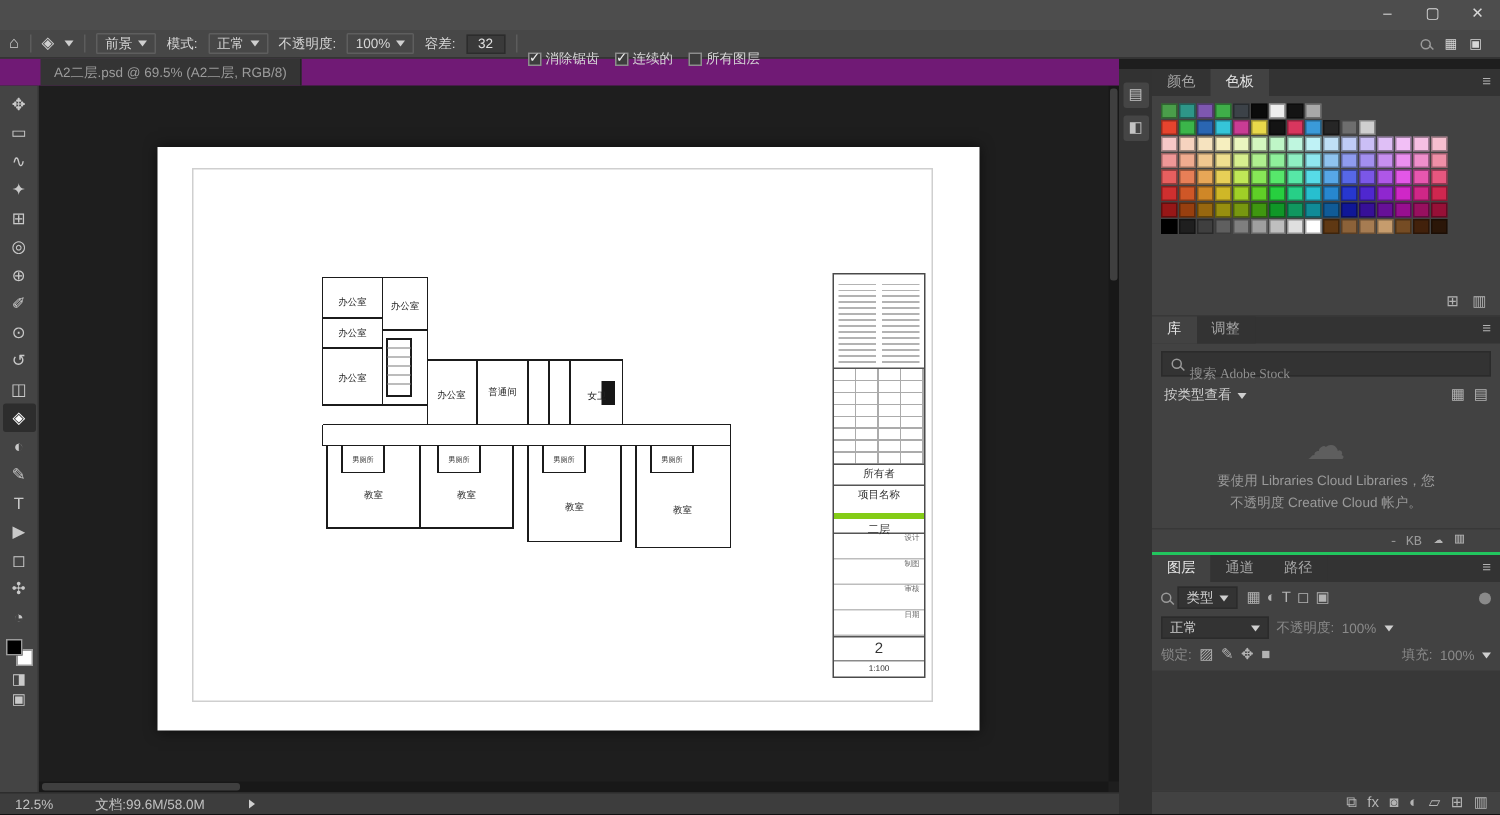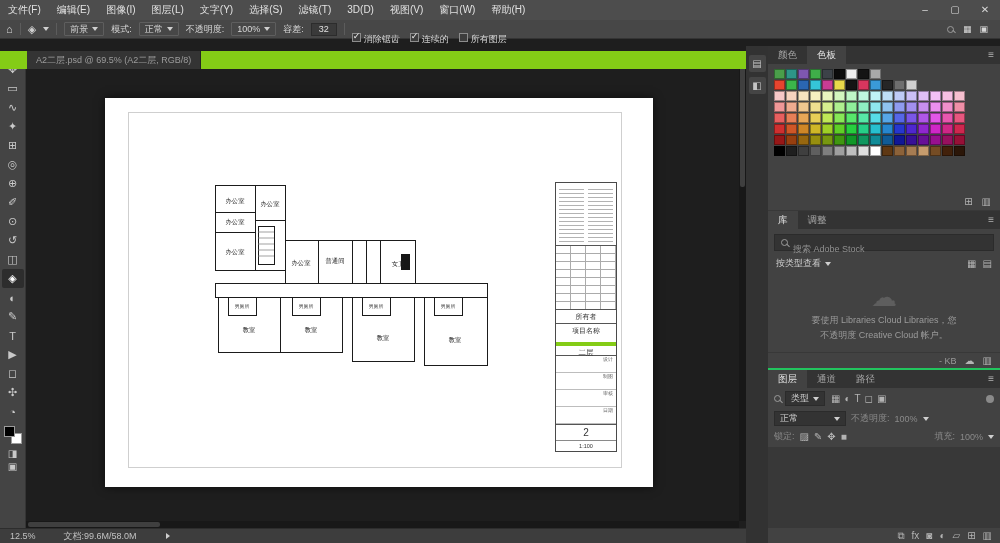--- a/index.html
+++ b/index.html
@@ -22,29 +22,29 @@
     font-size:9px; color:#d6d6d6; padding:0 6px; z-index:5; }
   .ob-icon { font-size:11px; color:#d0d0d0; line-height:1; }
   .ob-sep { width:1px; height:12px; background:#5c5c5c; }
   .dd { display:inline-flex; align-items:center; gap:4px; padding:1px 5px; height:14px;
     background:#474747; border:1px solid #5e5e5e; border-radius:1px; white-space:nowrap; }
   .caret { width:0; height:0; border-left:3px solid transparent; border-right:3px solid transparent;
     border-top:4px solid #cfcfcf; display:inline-block; }
   .caret.right { transform:rotate(-90deg); }
   .num-input { width:26px; height:13px; background:#3a3a3a; border:1px solid #2c2c2c;
     color:#e0e0e0; font-size:9px; text-align:center; font-family:inherit; }
-  .check { display:inline-flex; gap:3px; white-space:nowrap;margin-top:21px; }
+  .check { display:inline-flex; align-items:center; gap:3px; white-space:nowrap;margin-top:21px; }
   .checkbox { width:9px; height:9px; border:1px solid #8d8d8d; background:#3d3d3d; position:relative; }
   .checkbox.checked::after { content:"✓"; position:absolute; left:0; top:-3px; font-size:9px; color:#efefef; }
   .ob-right { margin-left:auto; display:flex; gap:9px; align-items:center; padding-right:6px; }
   .mag { width:7px; height:7px; border:1.4px solid #9a9a9a; border-radius:50%; position:relative; flex:none; display:inline-block; }
   .mag::after { content:""; position:absolute; width:4px; height:1.4px; background:#9a9a9a;
     transform:rotate(45deg); right:-3px; bottom:-1px; }
   
-  .tabbar { position:absolute; top:51px; left:0; right:254px; height:18px; background:#84cc16;
+  .tabbar { position:absolute; top:39px; left:0; right:254px; height:18px; background:#701a75;
     display:flex; align-items:flex-end; padding-left:27px; z-index:4;text-align:right; }
   .tab { height:18px; padding:0 9px; font-size:9px; background:#343434; color:#9c9c9c;
     border-right:1px solid #242424; display:flex; align-items:center; gap:6px; white-space:nowrap; }
   .tab.active { background:#434343; color:#e6e6e6; }
   .tab-close { font-size:9px; color:#bdbdbd; }
   
   .toolcol { position:absolute; left:0; top:57px; width:26px; bottom:15px; background:#444444;
     border-right:1px solid #353535; display:flex; flex-direction:column; align-items:center;
     padding-top:3px; z-index:3; }
   .tool { width:22px; height:19px; display:flex; align-items:center; justify-content:center;
@@ -100,29 +100,29 @@
   .swatch-row { display:flex; gap:1px; }
   .swatch { width:11px; height:10px; flex:none; outline:1px solid rgba(0,0,0,.35); outline-offset:-1px; }
   .panel-footer { height:17px; display:flex; align-items:center; justify-content:flex-end; gap:9px;
     padding:0 9px; color:#b3b3b3; flex:none; }
   .panel-footer .icon, .viewby-icons .icon, .lib-footer .icon, .layers-footer .icon,
   .filter-icons .icon, .lock-icons .icon { font-size:10px; color:#b3b3b3; line-height:1; }
   .panel-libraries { height:158px; display:flex; flex-direction:column; border-top:1px solid #383838; flex:none; }
   .search-row { margin:5px 6px 3px; display:flex; align-items:center; gap:5px; background:#333333;
     border:1px solid #2b2b2b; height:17px; padding:0 6px; flex:none; }
   .search-input { flex:1; background:transparent; border:none; outline:none; color:#dddddd;
-    font-size:9px; font-family:Liberation Sans, sans-serif; min-width:0;margin-top:12px; }
+    font-size:9px; font-family:Liberation Serif, serif; min-width:0;margin-top:12px; }
   .search-input::placeholder { color:#8f8f8f; }
   .viewby-row { display:flex; align-items:center; gap:4px; padding:3px 8px; color:#cfcfcf; flex:none; }
   .viewby-icons { margin-left:auto; display:flex; gap:6px; }
   .lib-message { flex:1; display:flex; flex-direction:column; align-items:center; justify-content:center;
     gap:2px; color:#9a9a9a; text-align:center; font-size:9px; line-height:1.35; }
   .lib-icon { font-size:26px; color:#5e5e5e; line-height:1; margin-bottom:2px; }
   .lib-footer { height:16px; border-top:1px solid #383838; display:flex; align-items:center;
-    justify-content:flex-end; gap:8px; padding:0 8px; color:#9a9a9a; flex:none; }
+    justify-content:flex-end; gap:8px; padding:0 24px; color:#9a9a9a; flex:none;font-family:Liberation Mono, monospace; }
   .panel-layers { flex:1; display:flex; flex-direction:column; border-top:2px solid #22c55e; min-height:0; }
   .filter-row { display:flex; align-items:center; gap:4px; padding:3px 6px; flex:none; }
   .filter-dd { display:flex; align-items:center; gap:4px; background:#333333; border:1px solid #2b2b2b;
     height:15px; padding:0 5px; }
   .filter-icons { display:flex; gap:4px; margin-left:2px; }
   .filter-toggle { margin-left:auto; width:8px; height:8px; border-radius:50%; background:#8a8a8a; }
   .blend-row { display:flex; align-items:center; gap:5px; padding:2px 6px; flex:none; }
   .blend-dd { width:72px; display:flex; justify-content:space-between; align-items:center;
     background:#333333; border:1px solid #2b2b2b; height:15px; padding:0 5px; }
   .dim { color:#8a8a8a; }
@@ -145,33 +145,20 @@
   .wm-text { display:flex; flex-direction:column; gap:3px; min-width:0; }
   .wm-title { font-size:23px; color:#ffffff; font-weight:bold; letter-spacing:3px; white-space:nowrap; }
   .wm-url { font-size:11.5px; color:#b9cfe3; letter-spacing:1px; white-space:nowrap; }
 </style>
 </head>
 <body>
 
 <div class="app">
 
   <div class="menubar">
-    <div class="menu-items">
-        <span class="menu-item">文件(F)</span>
-        <span class="menu-item">编辑(E)</span>
-        <span class="menu-item">图像(I)</span>
-        <span class="menu-item">图层(L)</span>
-        <span class="menu-item">文字(Y)</span>
-        <span class="menu-item">选择(S)</span>
-        <span class="menu-item">滤镜(T)</span>
-        <span class="menu-item">3D(D)</span>
-        <span class="menu-item">视图(V)</span>
-        <span class="menu-item">窗口(W)</span>
-        <span class="menu-item">帮助(H)</span>
-      </div>
     <div class="win-controls">
       <span class="win-btn">–</span>
       <span class="win-btn">▢</span>
       <span class="win-btn">✕</span>
     </div>
   </div>
 
   <div class="optionsbar">
     <span class="ob-icon">⌂</span>
     <span class="ob-sep"></span>

